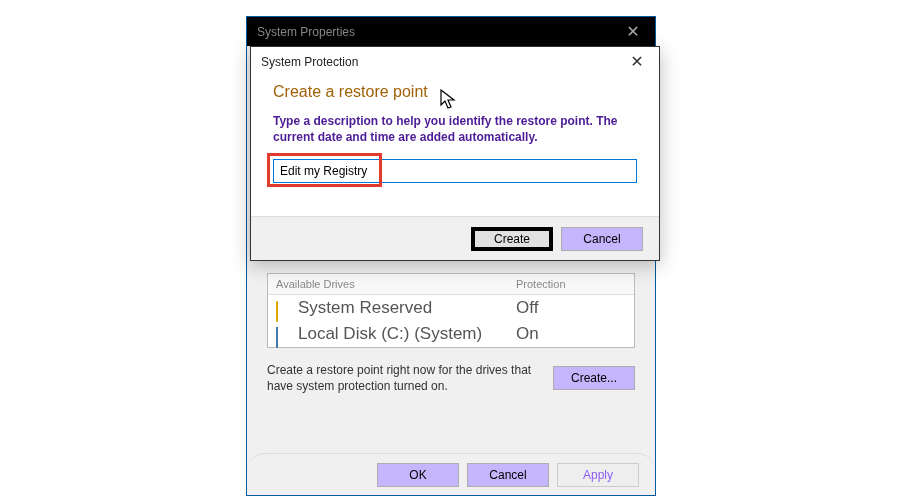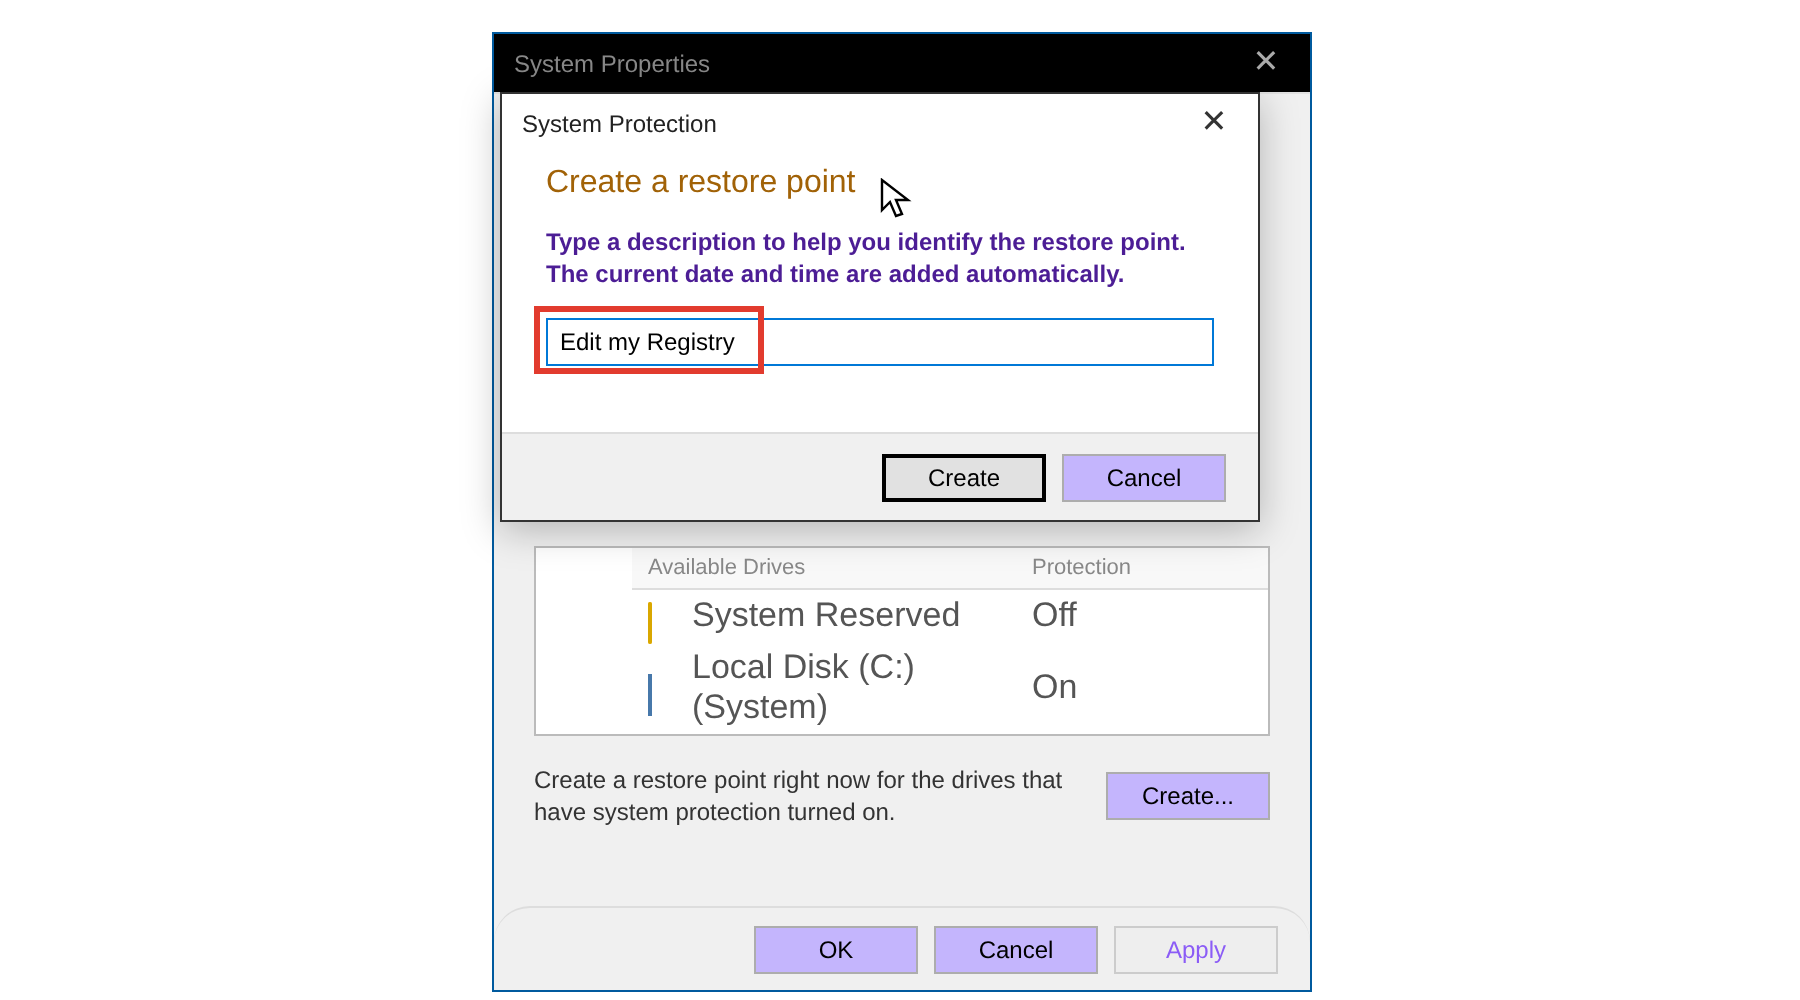--- a/index.html
+++ b/index.html
@@ -40,21 +40,20 @@
       cursor: default;
     }
     .parent-body {
       padding: 16px 20px 10px 20px;
       color: #555;
     }
     .drives-box {
       border: 1px solid #bbb;
       background: #fff;
       margin-top: 210px;
-      padding-left: 48px;
     }
     .drives-header {
       display: flex;
       border-bottom: 1px solid #ddd;
       padding: 4px 8px;
       color: #888;
       font-size: 11px;
       background: #f8f8f8;
     }
     .drives-header .col-drive { flex: 1; }
@@ -116,21 +115,21 @@
       padding: 0 16px;
       gap: 8px;
       border-radius: 18px;
     }
 
     
     .child-dialog {
       position: absolute;
       left: 250px;
       top: 46px;
-      width: 380px;
+      width: 410px;
       height: 215px;
       background: #fff;
       border: 1px solid #333;
       box-shadow: 0 4px 18px rgba(0,0,0,0.25);
       z-index: 5;
     }
     .child-titlebar {
       height: 30px;
       display: flex;
       align-items: center;
@@ -188,21 +187,21 @@
       height: 44px;
       background: #f0f0f0;
       border-top: 1px solid #ddd;
       display: flex;
       justify-content: flex-end;
       align-items: center;
       padding: 0 16px;
       gap: 8px;
     }
     .btn-primary {
-      border: 2px solid #000000;
+      border: 4px solid #000000;
       background: #e1e1e1;
     }
 
     .cursor {
       position: absolute;
       left: 440px;
       top: 89px;
       z-index: 10;
       pointer-events: none;
     }

